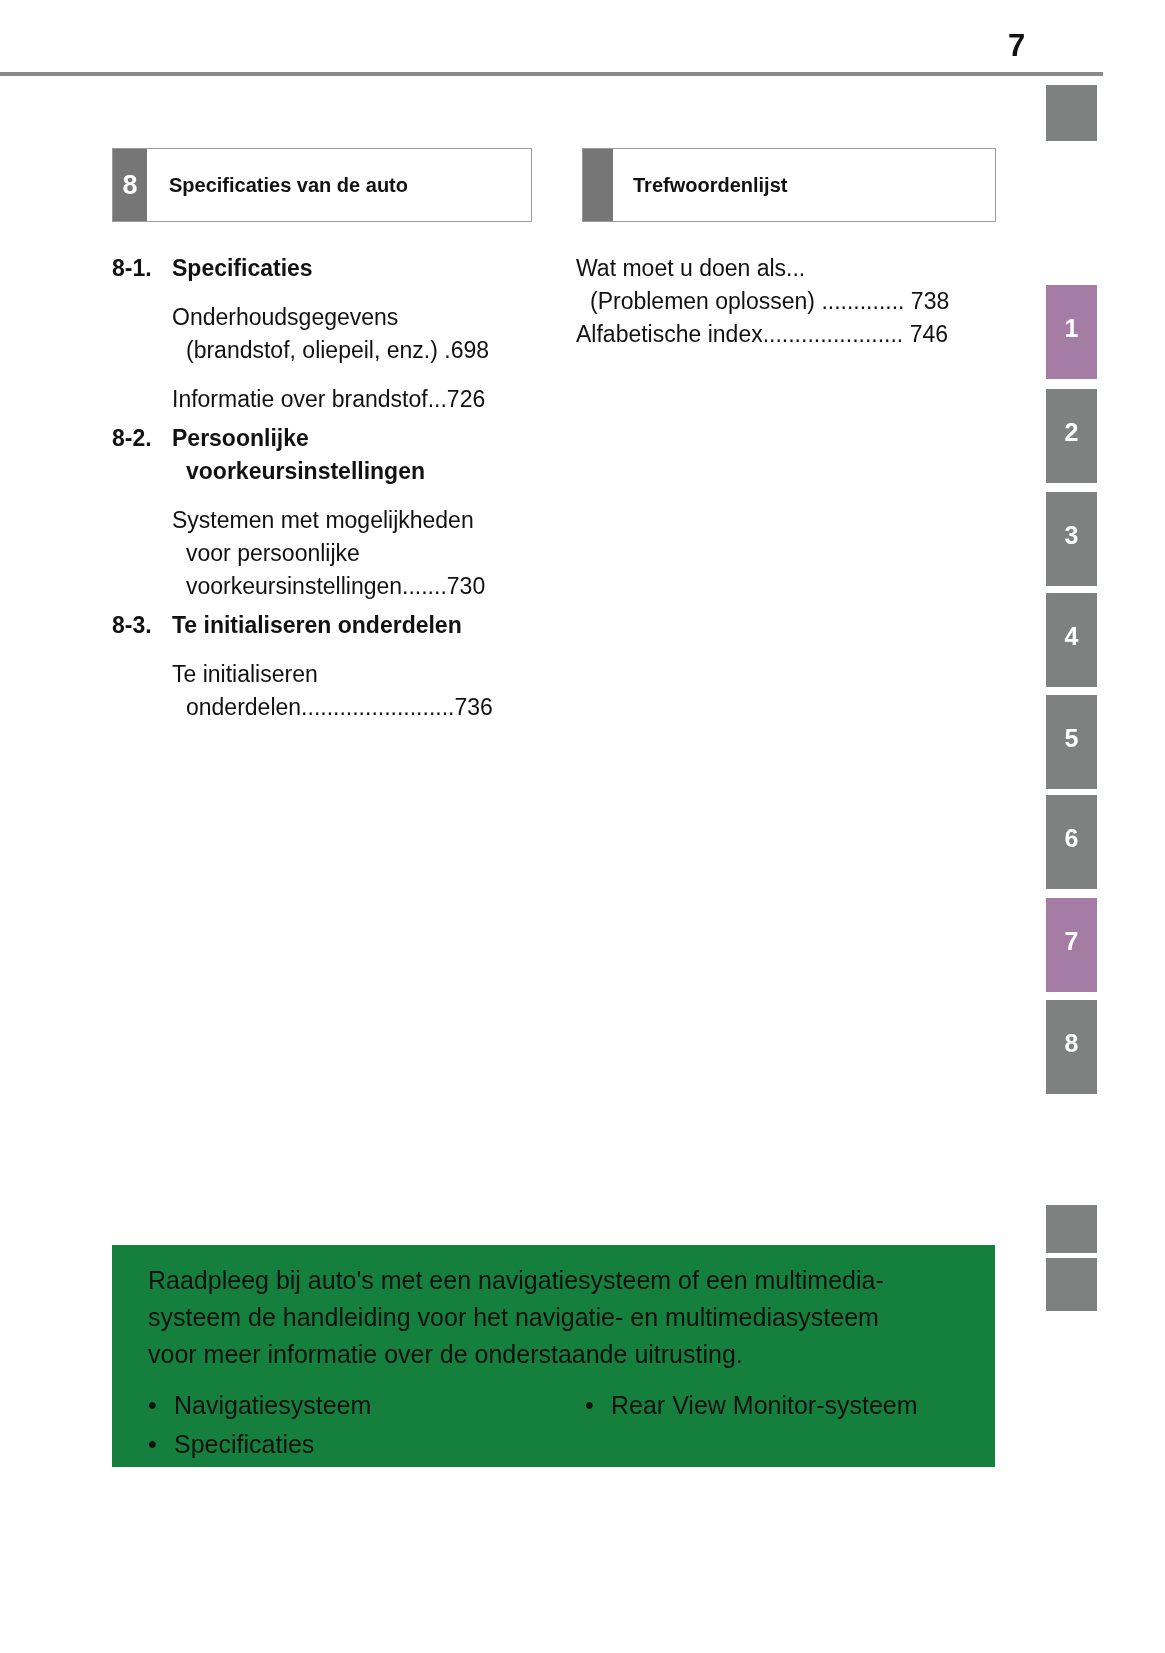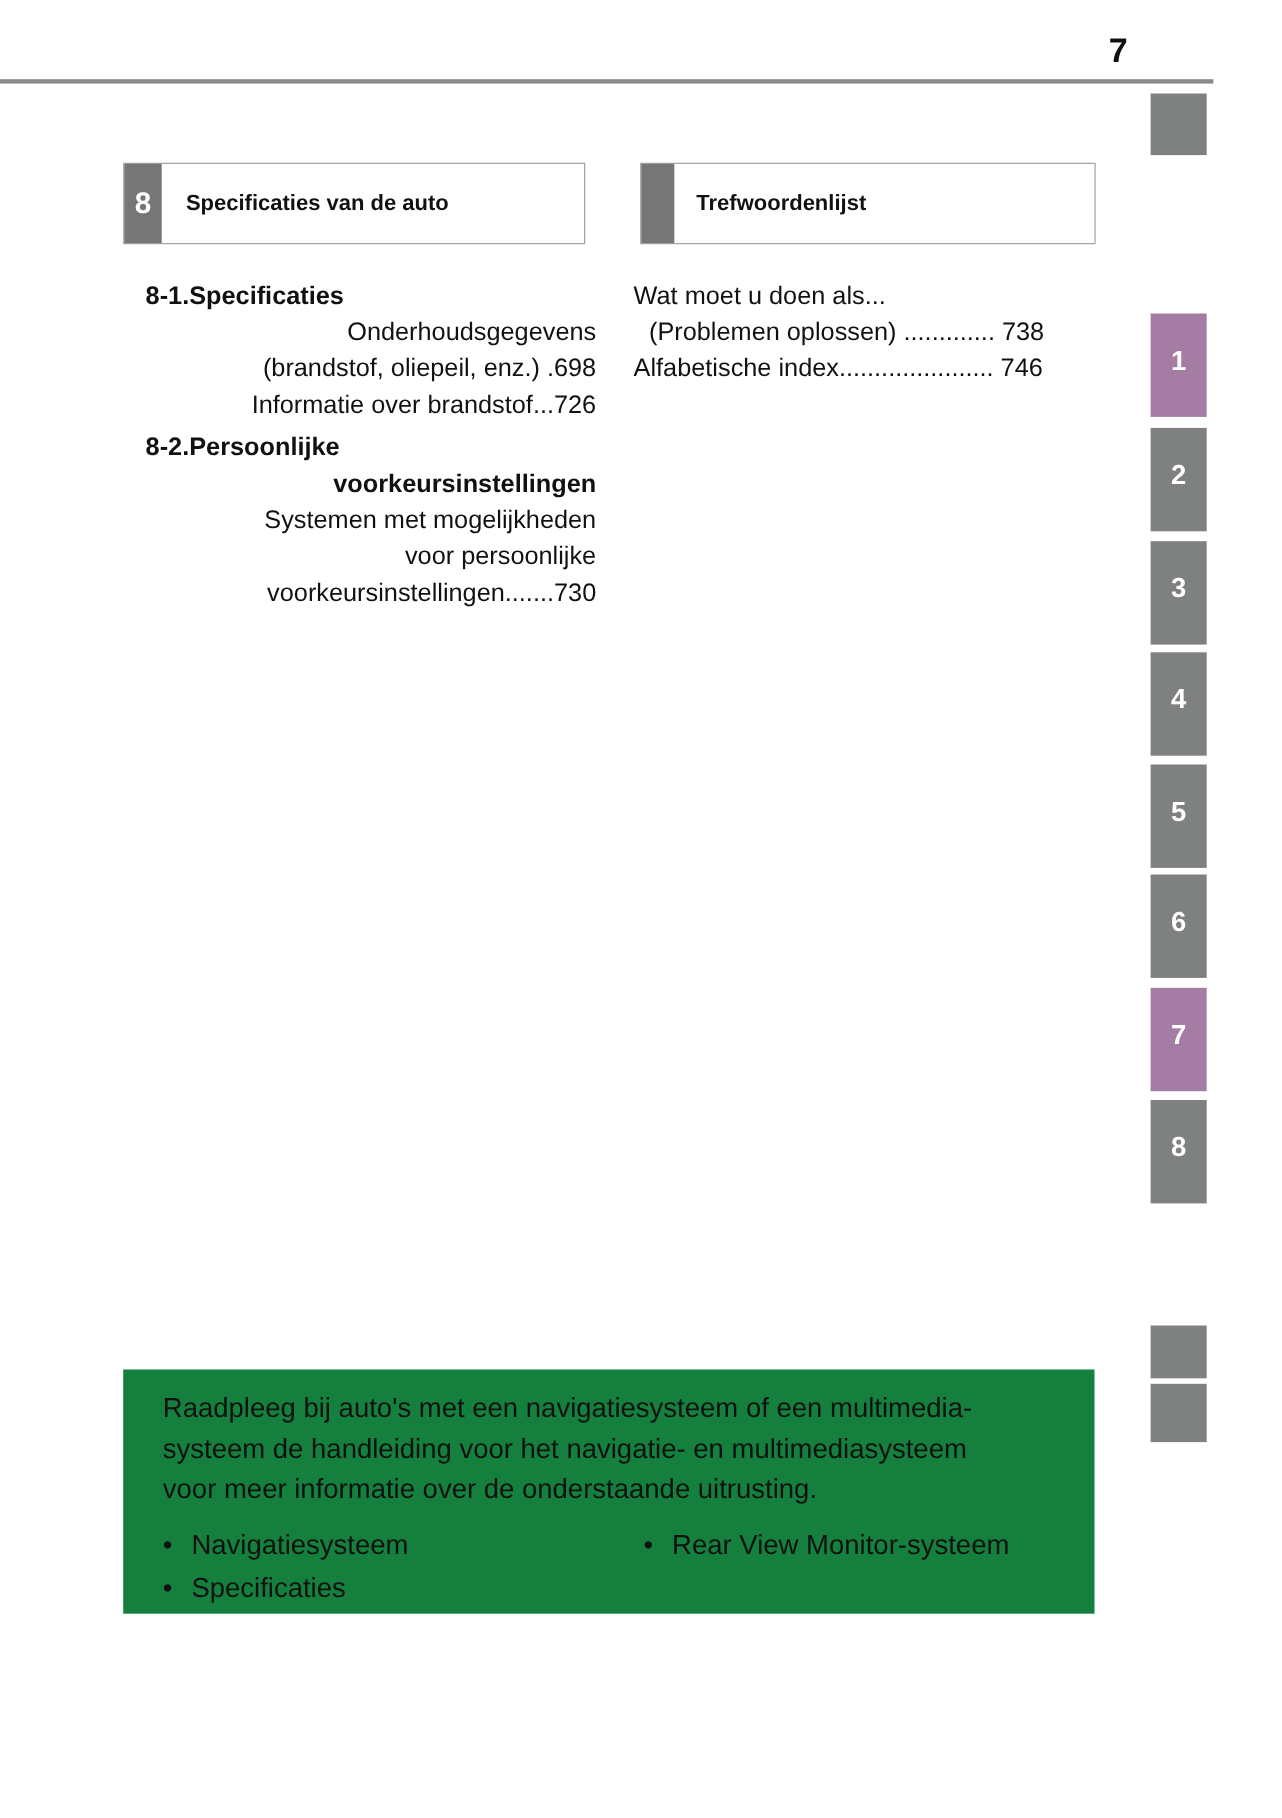--- a/index.html
+++ b/index.html
@@ -19,28 +19,28 @@
   .header-box.left-hd { left: 112px; width: 420px; }
   .header-box.right-hd { left: 582px; width: 414px; }
   .badge { width: 34px; flex: none; display: flex; align-items: center; justify-content: center; color: #fff; font-size: 27px; font-weight: bold; }
   .accent-bar { width: 30px; flex: none; }
   .header-title { display: flex; align-items: center; padding-left: 22px; font-size: 20px; font-weight: bold; white-space: nowrap; }
 
   
   .toc { position: absolute; top: 252px; font-size: 23px; line-height: 33px; }
   .left-toc { left: 112px; width: 430px; }
   .right-toc { left: 576px; width: 420px; }
-  .toc-section { margin-top: 6px; text-align: right; }
+  .toc-section { margin-top: 6px; }
   .toc-section:first-child { margin-top: 0; }
   .sec-head { display: flex; }
   .sec-num { width: 60px; flex: none; font-weight: bold; }
   .sec-title { font-weight: bold; white-space: nowrap; }
   .title-cont { padding-left: 74px; font-weight: bold; white-space: nowrap; }
   .body-line { white-space: nowrap; }
-  .ind1 { padding-left: 60px; }
+  .ind1 { padding-left: 60px; margin-top: 16px; }
   .ind2 { padding-left: 74px; }
   .rind { padding-left: 14px; }
 
   
   .notice-box { position: absolute; left: 112px; top: 1245px; width: 883px; height: 222px; background: #e3e3e3; box-sizing: border-box; padding: 17px 0 0 36px; font-size: 25px; }
   .notice-par div { line-height: 37px; white-space: nowrap; }
   .notice-bullets { display: flex; margin-top: 13px; }
   .nb-col1 { width: 437px; flex: none; }
   .bullet-line { display: flex; line-height: 39px; white-space: nowrap; }
   .dot { width: 26px; flex: none; }
@@ -90,20 +90,28 @@
     <div class="toc-section">
       <div class="sec-head">
         <span class="sec-num">8-2.</span>
         <span class="sec-title">Persoonlijke</span>
       </div>
       <div class="title-cont">voorkeursinstellingen</div>
       <div class="body-line ind1">Systemen met mogelijkheden</div>
       <div class="body-line ind2">voor persoonlijke</div>
       <div class="body-line ind2">voorkeursinstellingen.......730</div>
     </div>
+    <div class="toc-section">
+      <div class="sec-head">
+        <span class="sec-num">8-3.</span>
+        <span class="sec-title">Te initialiseren onderdelen</span>
+      </div>
+      <div class="body-line ind1">Te initialiseren</div>
+      <div class="body-line ind2">onderdelen........................736</div>
+    </div>
   </div>
 
   <div class="toc right-toc">
     <div class="body-line">Wat moet u doen als...</div>
     <div class="body-line rind">(Problemen oplossen) ............. 738</div>
     <div class="body-line">Alfabetische index...................... 746</div>
   </div>
 
   <div class="notice-box" style="background-color: #15803d;">
     <div class="notice-par">

